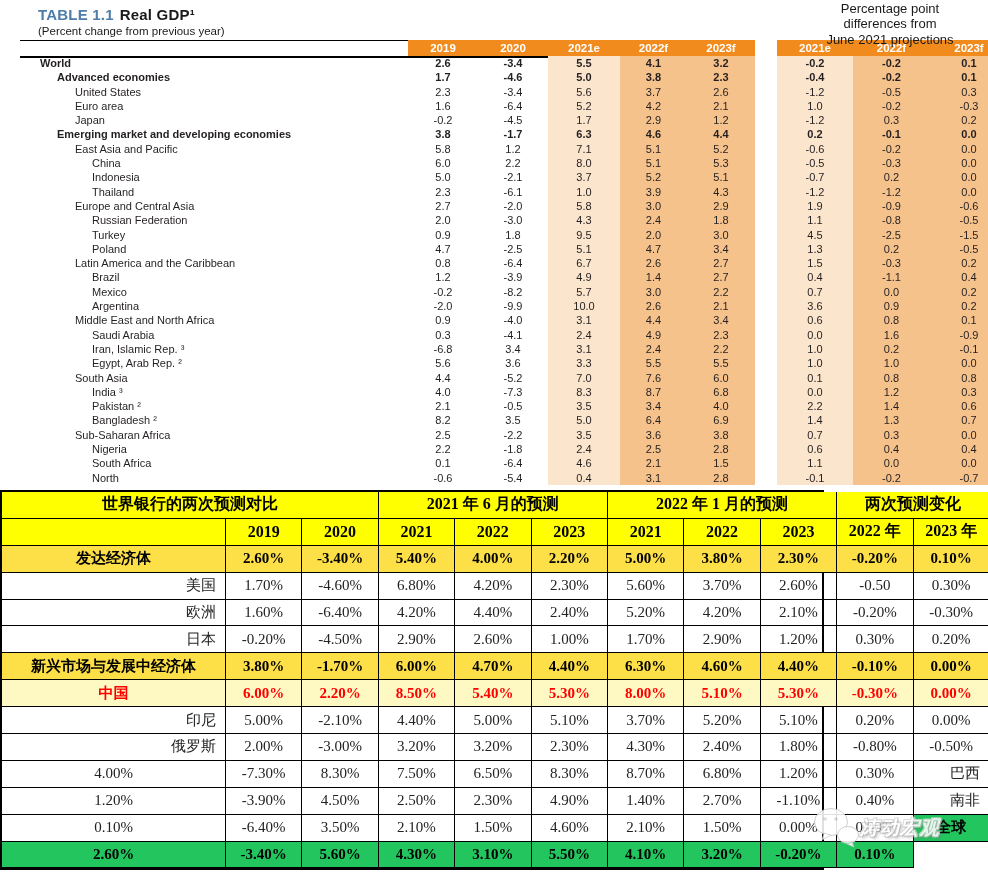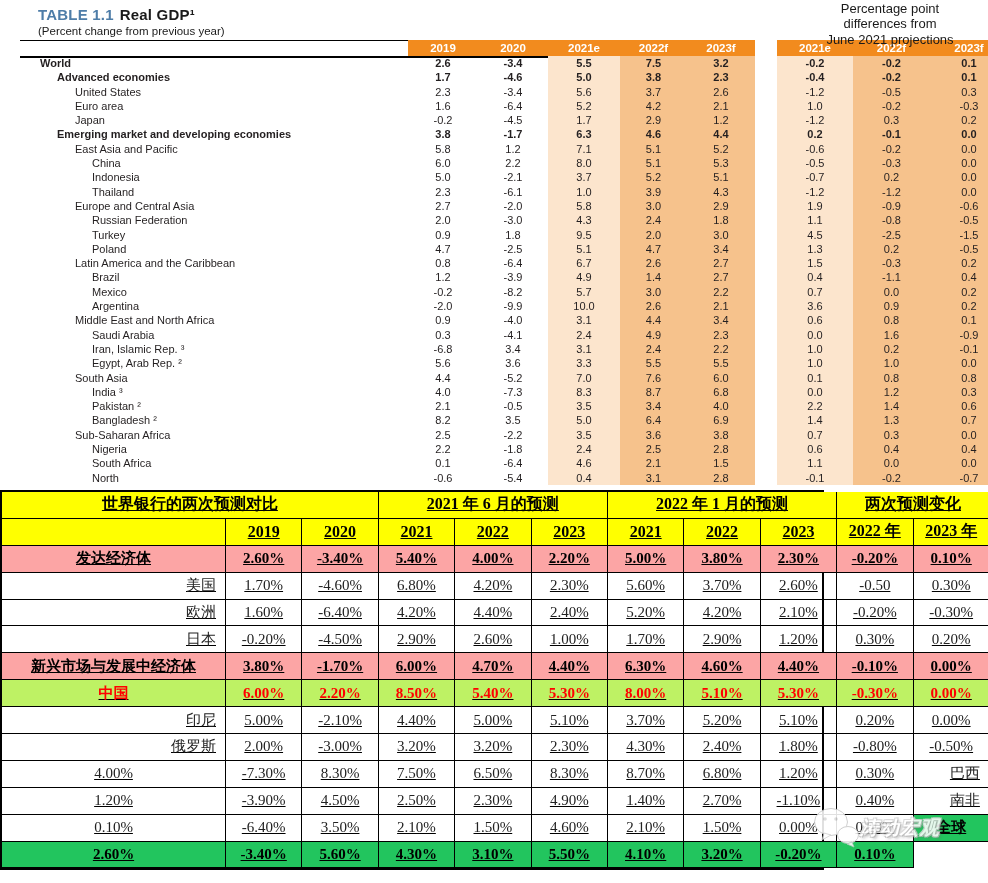--- a/index.html
+++ b/index.html
@@ -27,35 +27,35 @@
   .g-label { text-align:left; }
   .g-label.lv0 { padding-left:20px; }
   .g-label.lv1 { padding-left:37px; }
   .g-label.lv2 { padding-left:55px; }
   .g-label.lv3 { padding-left:72px; }
   .bold { font-weight:bold; }
   .bg-l { background:#fce5cd; }
   .bg-m { background:#f6c28c; }
 
   
-  .cn-wrap { position:absolute; left:0; top:490px; width:824px;text-decoration:underline; }
+  .cn-wrap { position:absolute; left:0; top:490px; width:824px; }
   .cn-grid {
     display:grid; grid-template-columns:224px repeat(10,76.4px);
     grid-auto-rows:26.9px; border:2px solid #000; box-sizing:border-box;
     font-family:"Liberation Serif","DejaVu Serif",serif; font-size:15px; color:#222;
   }
   .cc { border-right:1px solid #000; border-bottom:1px solid #000; display:flex; align-items:center; justify-content:center; overflow:hidden; white-space:nowrap; box-sizing:border-box; }
   .span3 { grid-column:span 3; }
   .span2 { grid-column:span 2; }
   .yellow { background:#ffff00; }
   .hdr { font-weight:bold; font-size:16px; color:#000; }
   .cn-label { justify-content:flex-end; padding-right:9px; }
   .cn-label.group, .cn-label.total, .cn-label.china { justify-content:center; padding-right:0; }
-  .group { background:#fca5a5; font-weight:bold; color:#000; }
-  .china { background:#bef264; font-weight:bold; color:#ff0000; }
+  .group { background:#fde047; font-weight:bold; color:#000; }
+  .china { background:#fef9c3; font-weight:bold; color:#ff0000; }
   .total { background:#22c55e; font-weight:bold; color:#000; }
 
   
   .watermark { position:absolute; left:812px; top:806px; display:flex; align-items:center; opacity:.88; pointer-events:none; }
   .wm-text {
     font-size:19px; font-weight:bold; font-style:italic; letter-spacing:1px; color:#fff;
     font-family:"Liberation Serif",serif;
     text-shadow:1px 1px 0 #b5b5b5,-1px -1px 0 #d8d8d8,1px -1px 0 #c6c6c6,-1px 1px 0 #c6c6c6,2px 2px 3px rgba(110,110,110,.55);
   }
 </style>
@@ -89,21 +89,21 @@
       <div class="h-col">2022f</div>
       <div class="h-col">2023f</div>
     </div>
 
     <div class="g-grid gdp-body">
 
         <div class="gc g-label lv0 bold">World</div>
         <div class="gc lv0 bold">2.6</div>
         <div class="gc lv0 bold">-3.4</div>
         <div class="gc bg-l lv0 bold">5.5</div>
-        <div class="gc bg-m lv0 bold">7.5</div>
+        <div class="gc bg-m lv0 bold">4.1</div>
         <div class="gc bg-m lv0 bold">3.2</div>
         <div class="gc"></div>
         <div class="gc bg-l lv0 bold">-0.2</div>
         <div class="gc bg-m lv0 bold">-0.2</div>
         <div class="gc bg-m lv0 bold">0.1</div>
 
         <div class="gc g-label lv1 bold">Advanced economies</div>
         <div class="gc lv1 bold">1.7</div>
         <div class="gc lv1 bold">-4.6</div>
         <div class="gc bg-l lv1 bold">5.0</div>

